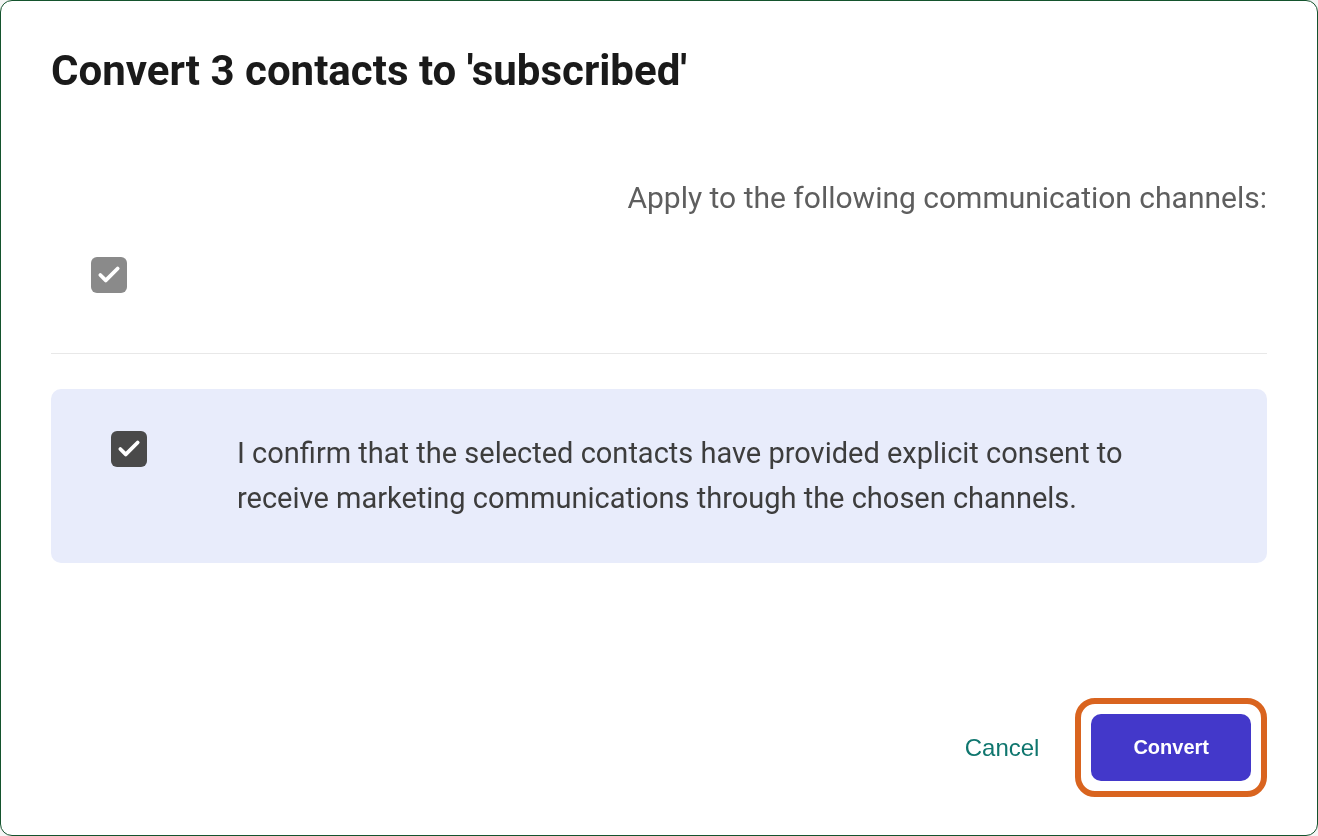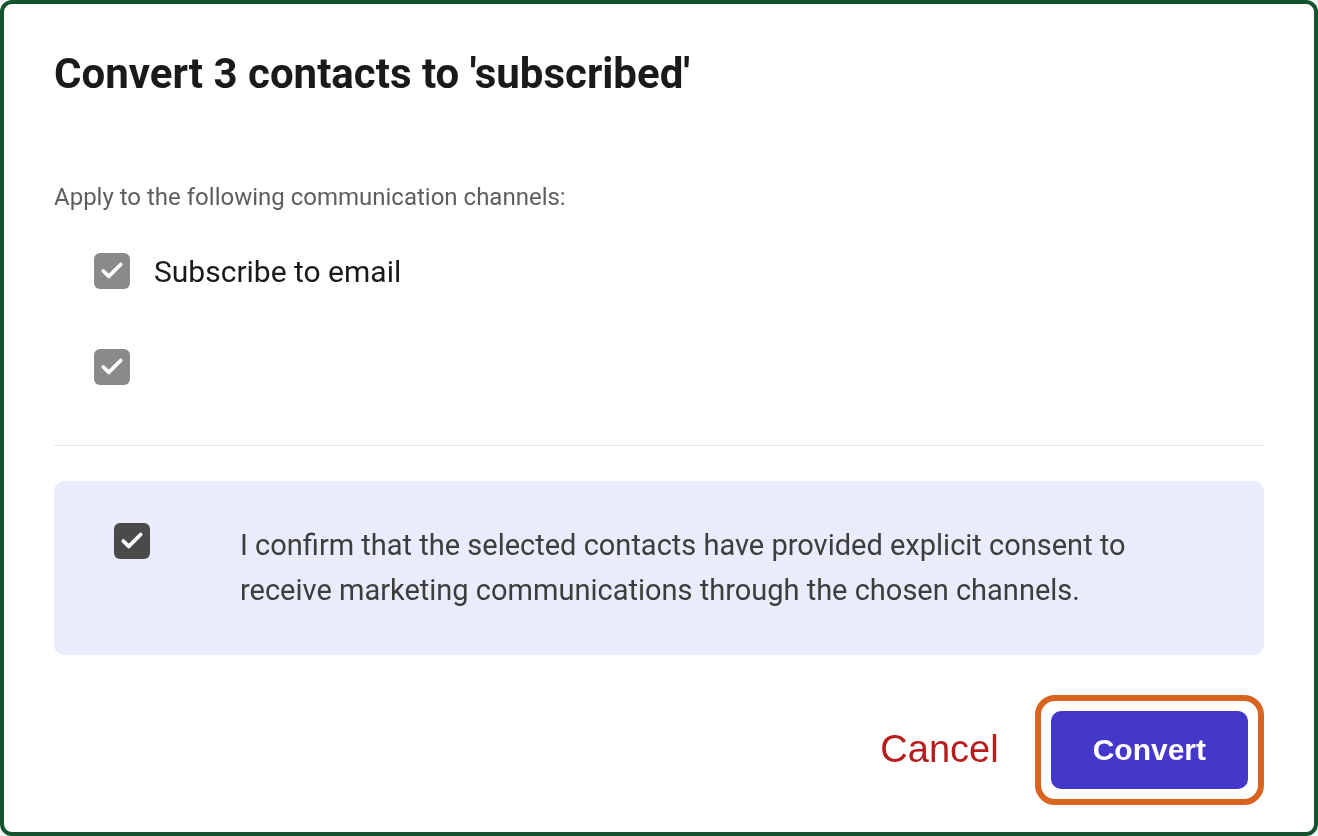--- a/index.html
+++ b/index.html
@@ -11,40 +11,41 @@
       font-family: -apple-system, BlinkMacSystemFont, "Segoe UI", Roboto, "Helvetica Neue", Arial, sans-serif;
       background: #f5f5f5;
       width: 1318px;
       height: 836px;
       display: flex;
       align-items: flex-start;
       justify-content: flex-start;
     }
     .modal {
       background: #ffffff;
-      border: 4px solid #14532d;
+      border: 1px solid #14532d;
       border-radius: 12px;
       width: 1318px;
       height: 836px;
       padding: 45px 50px 38px 50px;
       display: flex;
       flex-direction: column;
       position: relative;
     }
     .modal-title {
       font-size: 42px;
       font-weight: 700;
       color: #1a1a1a;
       margin-bottom: 85px;
     }
     .instruction {
-      font-size: 24px;
+      font-size: 30px;
       font-weight: 400;
       color: #5e5e5e;
       margin-bottom: 42px;
+      text-align: right;
     }
     .checkbox-row {
       display: flex;
       align-items: center;
       gap: 24px;
       margin-bottom: 60px;
       padding-left: 40px;
     }
     .checkbox-row:last-of-type {
       margin-bottom: 55px;
@@ -93,62 +94,54 @@
     }
     .footer {
       margin-top: auto;
       display: flex;
       justify-content: flex-end;
       align-items: center;
       gap: 28px;
       padding-top: 40px;
     }
     .cancel-btn {
-      font-size: 38px;
+      font-size: 24px;
       font-weight: 500;
-      color: #b91c1c;
+      color: #0f766e;
       background: transparent;
       border: none;
       cursor: pointer;
       padding: 10px 8px;
     }
     .convert-wrapper {
       border: 6px solid #d9641f;
       border-radius: 20px;
       padding: 10px;
       display: inline-flex;
     }
     .convert-btn {
       background: #4338ca;
       color: #ffffff;
-      font-size: 30px;
+      font-size: 20px;
       font-weight: 600;
       border: none;
       border-radius: 10px;
       padding: 22px 42px;
       cursor: pointer;
     }
   </style>
 </head>
 <body>
 
 <div class="modal">
 
   <h1 class="modal-title">Convert 3 contacts to 'subscribed'</h1>
 
   <p class="instruction">Apply to the following communication channels:</p>
 
-  <div class="checkbox-row">
-    <div class="checkbox">
-      <svg viewBox="0 0 24 24" fill="none" stroke="#ffffff" stroke-width="3.5" stroke-linecap="round" stroke-linejoin="round">
-          <polyline points="4 12 9 17 20 6"></polyline>
-        </svg>
-    </div>
-    <label class="checkbox-label">Subscribe to email</label>
-  </div>
 
   <div class="checkbox-row">
     <div class="checkbox">
       <svg viewBox="0 0 24 24" fill="none" stroke="#ffffff" stroke-width="3.5" stroke-linecap="round" stroke-linejoin="round">
           <polyline points="4 12 9 17 20 6"></polyline>
         </svg>
     </div>
   </div>
 
   <hr class="divider">

